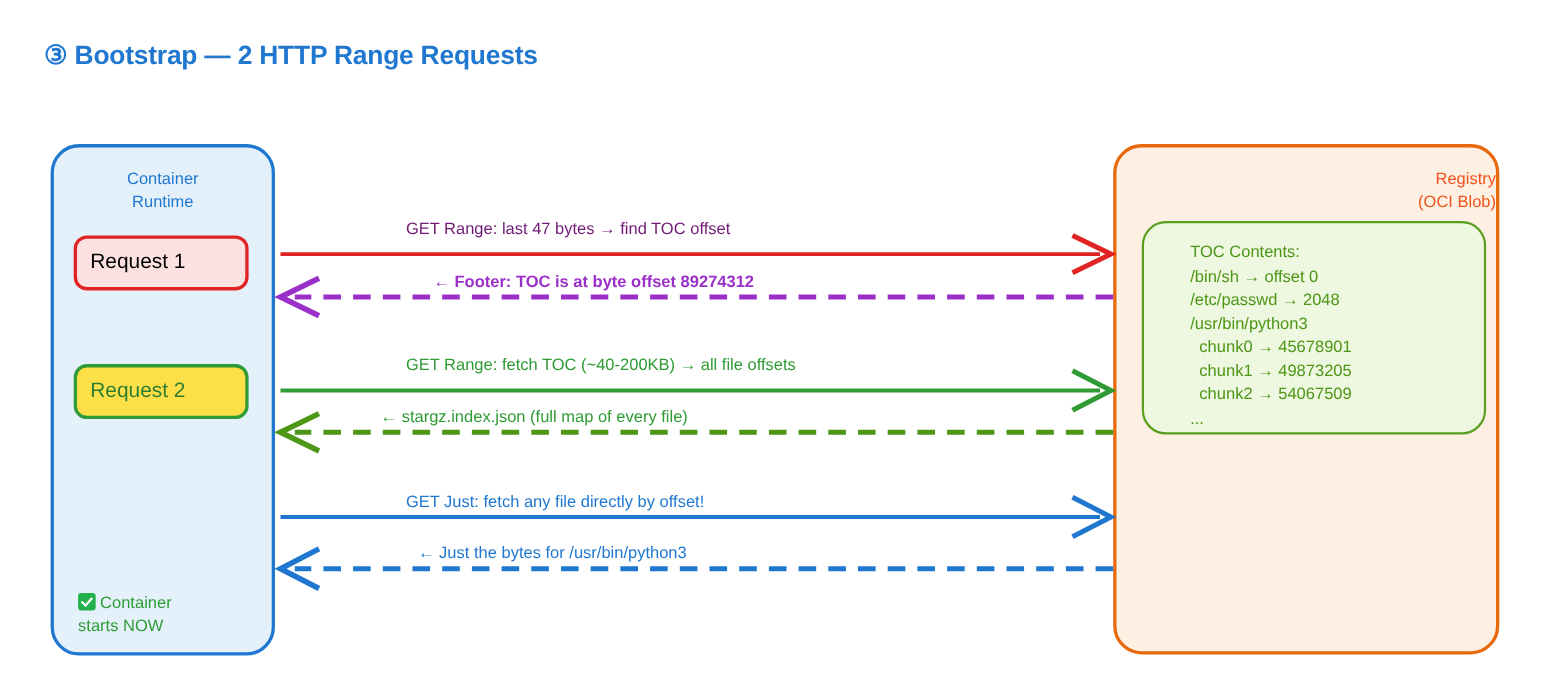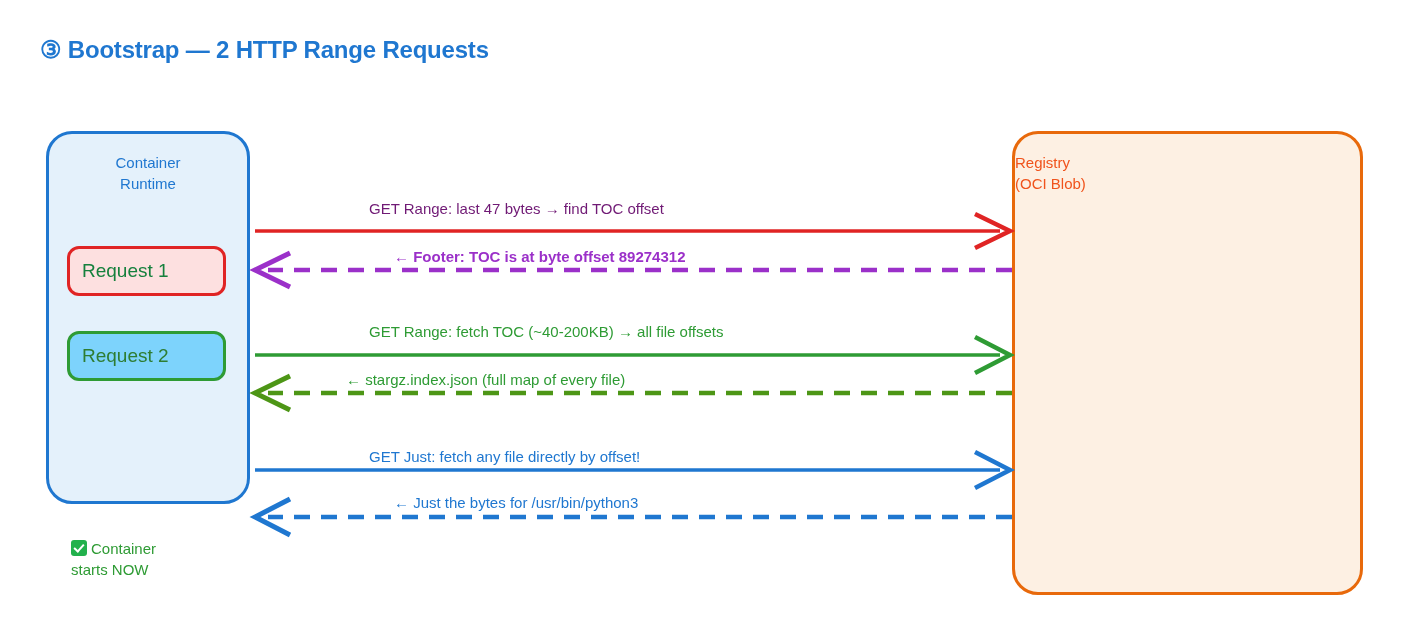--- a/index.html
+++ b/index.html
@@ -25,21 +25,21 @@
     letter-spacing: -0.2px;
     white-space: nowrap;
   }
 
   
   #runtime-panel {
     position: absolute;
     left: 46px;
     top: 131px;
     width: 204px;
-    height: 373px;
+    height: 465px;
     box-sizing: border-box;
     background: #e4f1fb;
     border: 3px solid #1f77d0;
     border-radius: 26px;
   }
   #runtime-title {
     position: absolute;
     left: 0;
     top: 18px;
     width: 100%;
@@ -59,26 +59,25 @@
     border-radius: 12px;
     display: flex;
     align-items: center;
     padding-left: 12px;
     font-size: 19px;
   }
   #req-1 {
     top: 80px;
     background: #fde0e0;
     border: 3px solid #e02424;
-    color: #15803d;
-    margin-top: 32px;
+    color: #000000;
   }
   #req-2 {
     top: 197px;
-    background: #7dd3fc;
+    background: #fde047;
     border: 3px solid #2e9b34;
     color: #2e7d32;
   }
   #req-n {
     top: 322px;
     background: #dfe4fa;
     border: 3px solid #1f77d0;
     color: #1f6fc4;
   }
 
@@ -124,21 +123,21 @@
     box-sizing: border-box;
     background: #fdf0e3;
     border: 3px solid #e8690b;
     border-radius: 26px;
   }
   #registry-title {
     position: absolute;
     left: 0;
     top: 18px;
     width: 100%;
-    text-align: left;
+    text-align: right;
     color: #f0531c;
     font-size: 15px;
     line-height: 21px;
     white-space: pre-line;
   }
   #toc-box {
     position: absolute;
     left: 23px;
     top: 67px;
     width: 313px;
@@ -195,28 +194,38 @@
 
   <div id="container-starts">
     <span id="check-icon"></span><span id="starts-text">Container
 starts NOW</span>
   </div>
 </div>
 
 <div id="registry-panel">
   <div id="registry-title">Registry
 (OCI Blob)</div>
+  <div id="toc-box">
+    <div id="toc-lines">TOC Contents:
+/bin/sh → offset 0
+/etc/passwd → 2048
+/usr/bin/python3
+  chunk0 → 45678901
+  chunk1 → 49873205
+  chunk2 → 54067509
+...</div>
+  </div>
 </div>
 
 <div class="arrow-label lbl-red" style="left:369px; top:200px;">GET Range: last 47 bytes → find TOC offset</div>
 <div class="arrow-label lbl-purple" style="left:394px; top:248px;">← Footer: TOC is at byte offset 89274312</div>
 <div class="arrow-label lbl-green" style="left:369px; top:323px;">GET Range: fetch TOC (~40-200KB) → all file offsets</div>
 <div class="arrow-label lbl-green" style="left:346px; top:371px;">← stargz.index.json (full map of every file)</div>
 <div class="arrow-label lbl-blue" style="left:369px; top:448px;">GET Just: fetch any file directly by offset!</div>
-<div class="arrow-label lbl-blue" style="left:394px; top:494px;">← Just the bytes for /usr/bin/python3</div>
+<div class="arrow-label lbl-blue" style="left:380px; top:494px;">← Just the bytes for /usr/bin/python3</div>
 
 <svg id="arrow-layer" viewBox="0 0 1424 632">
 
   <g>
     <line x1="255" y1="231" x2="1000" y2="231" stroke="#e02424" stroke-width="3.5"></line>
     <polyline points="975,214 1010,231 975,248" fill="none" stroke="#e02424" stroke-width="4.5" stroke-linecap="butt" stroke-linejoin="miter"></polyline>
   </g>
 
   <g>
     <line x1="1012" y1="270" x2="268" y2="270" stroke="#9b30c9" stroke-width="4.5" stroke-dasharray="16 11"></line>

